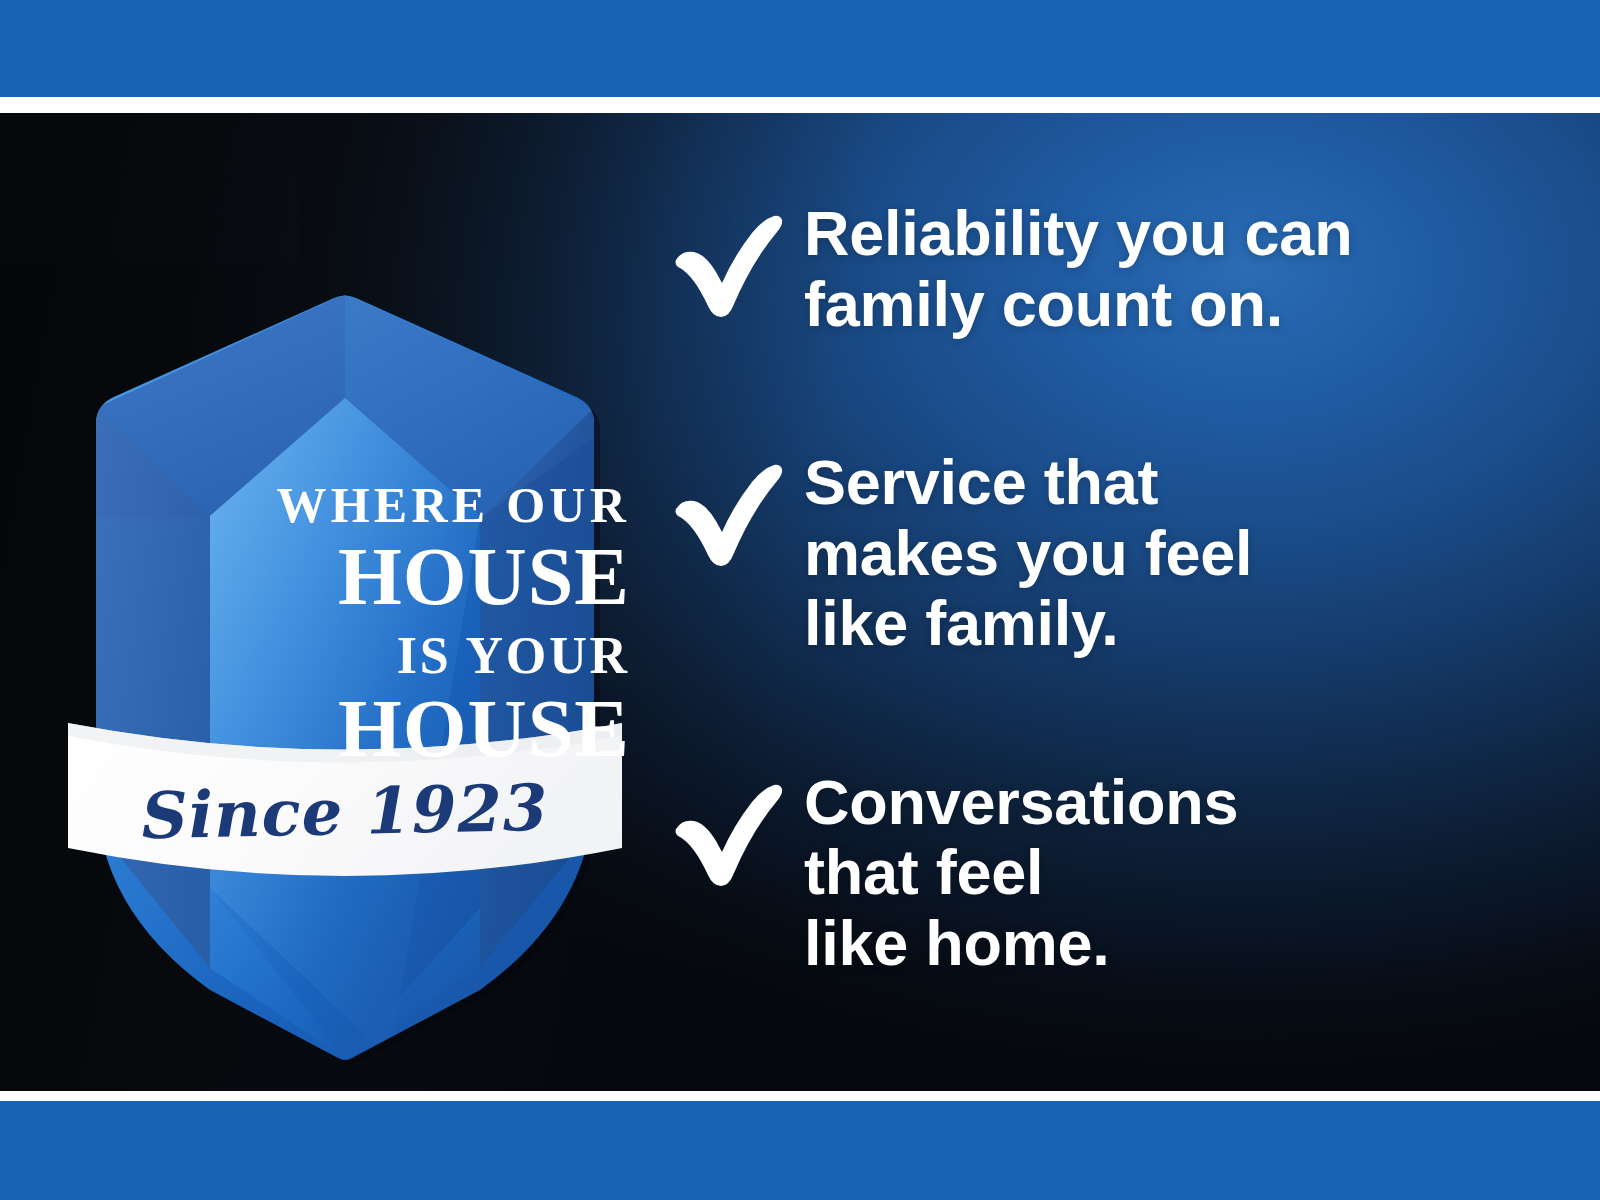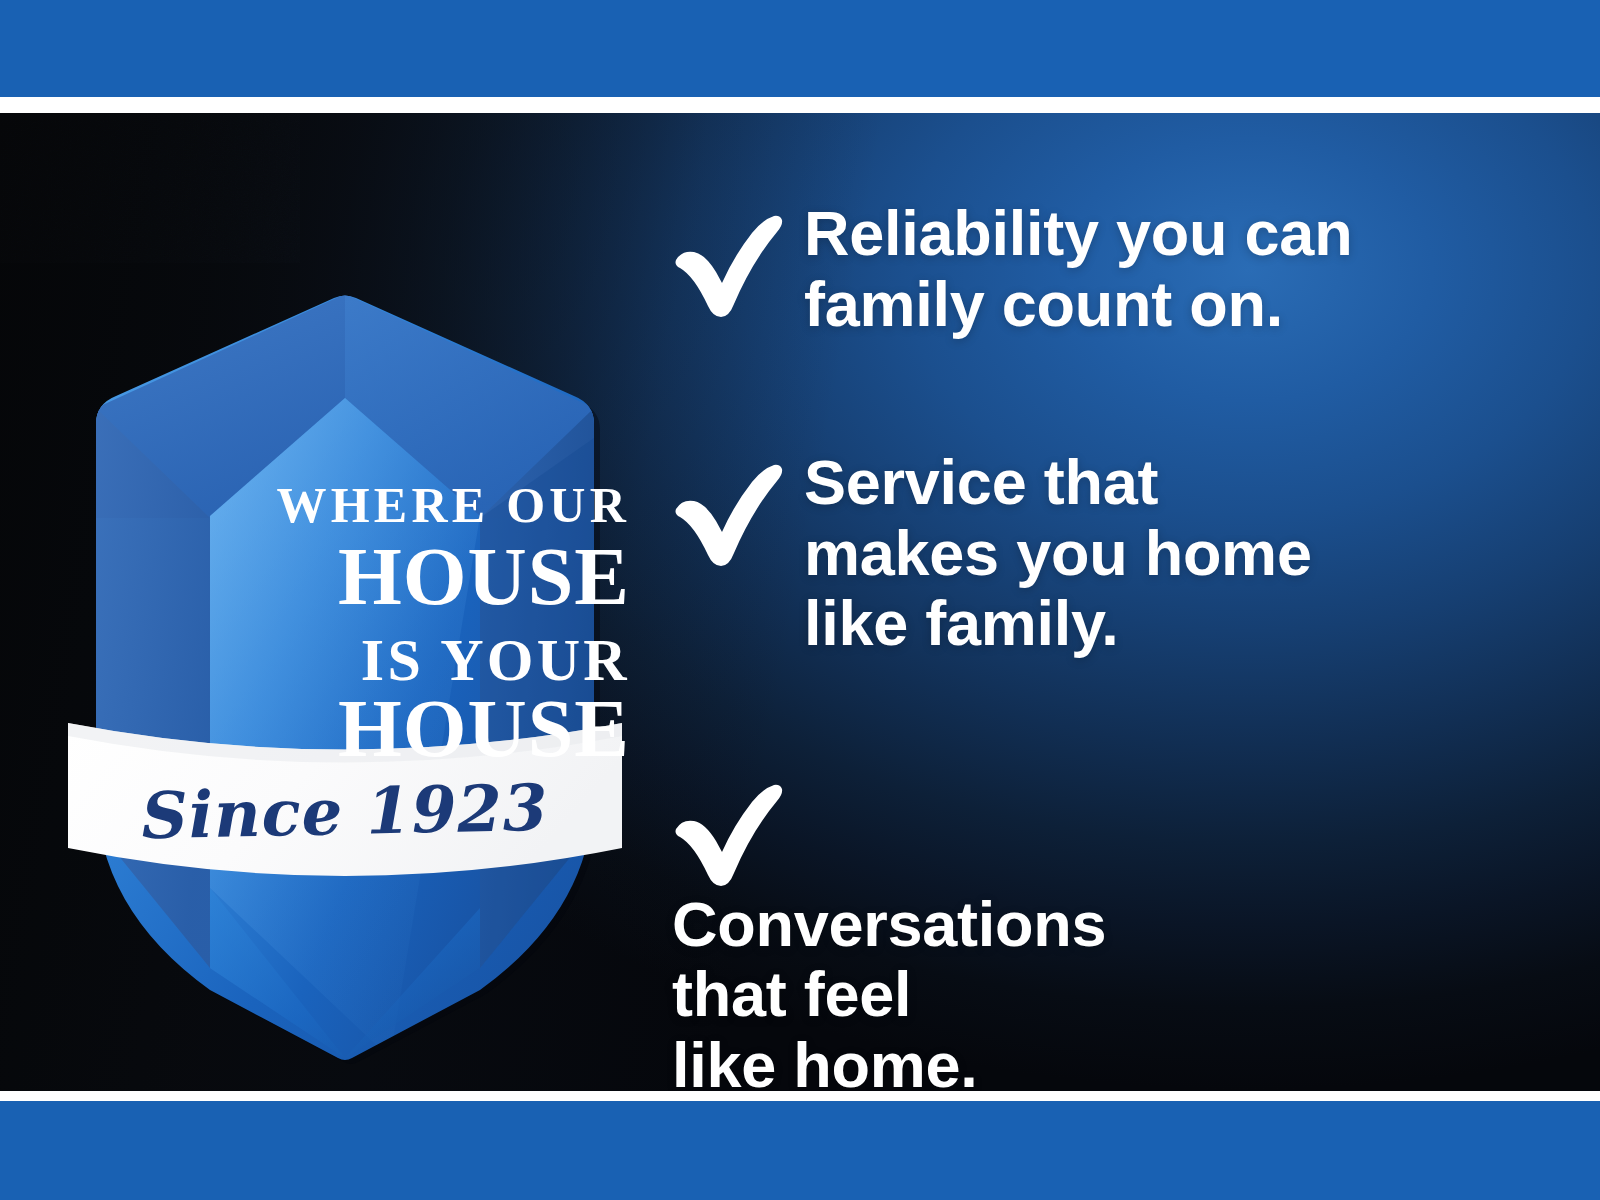--- a/index.html
+++ b/index.html
@@ -91,21 +91,21 @@
     font-weight:bold;
     letter-spacing:.012em;
     line-height:1;
     text-transform:uppercase;
     z-index:6;
     pointer-events:none;
     white-space:nowrap;
   }
   #bt-where { top:212px; font-size:50px; letter-spacing:.085em; }
   #bt-house1{ top:268px; font-size:82px; letter-spacing:.012em; }
-  #bt-isyour{ top:362px; font-size:60px; letter-spacing:.055em; }
+  #bt-isyour{ top:362px; font-size:52px; letter-spacing:.055em; }
   #bt-house2{ top:420px; font-size:82px; letter-spacing:.012em; }
 
   #bt-since {
     position:absolute;
     left:0; width:570px;
     top:512px;
     text-align:center;
     color:#1c3a78;
     font-family:"DejaVu Serif", serif;
     font-style:italic;
@@ -125,21 +125,21 @@
     left:672px; top:85px;     
     width:880px;
     z-index:5;
   }
   .benefit {
     position:relative;
     display:flex;
     align-items:flex-start;
     margin-bottom:108px;
   }
-  .benefit:last-child { margin-bottom:0;flex-direction:column; }
+  .benefit:last-child { margin-bottom:0; }
 
   .check-wrap {
     flex:0 0 auto;
     width:132px;
     padding-top:14px;
   }
   .check-wrap svg { display:block; width:112px; height:108px; }
 
   .benefit-text {
     flex:1 1 auto;
@@ -268,21 +268,21 @@
 
       <div class="benefit">
         <span class="check-wrap">
           <svg viewBox="0 0 112 108" xmlns="http://www.w3.org/2000/svg">
             <path d="M4 48 Q10 38 22 40 Q33 42 44 60 L50 71 Q62 44 80 21
                      Q90 8 102 4 Q108 3 110 8 Q111 13 105 20
                      Q80 50 62 92 Q57 105 49 105 Q41 105 36 94 Q22 64 8 56 Q2 53 4 48 Z" fill="#ffffff"></path>
           </svg>
         </span>
         <span class="benefit-text">Service that
-makes you home
+makes you feel
 like family.</span>
       </div>
 
       <div class="benefit">
         <span class="check-wrap">
           <svg viewBox="0 0 112 108" xmlns="http://www.w3.org/2000/svg">
             <path d="M4 48 Q10 38 22 40 Q33 42 44 60 L50 71 Q62 44 80 21
                      Q90 8 102 4 Q108 3 110 8 Q111 13 105 20
                      Q80 50 62 92 Q57 105 49 105 Q41 105 36 94 Q22 64 8 56 Q2 53 4 48 Z" fill="#ffffff"></path>
           </svg>

